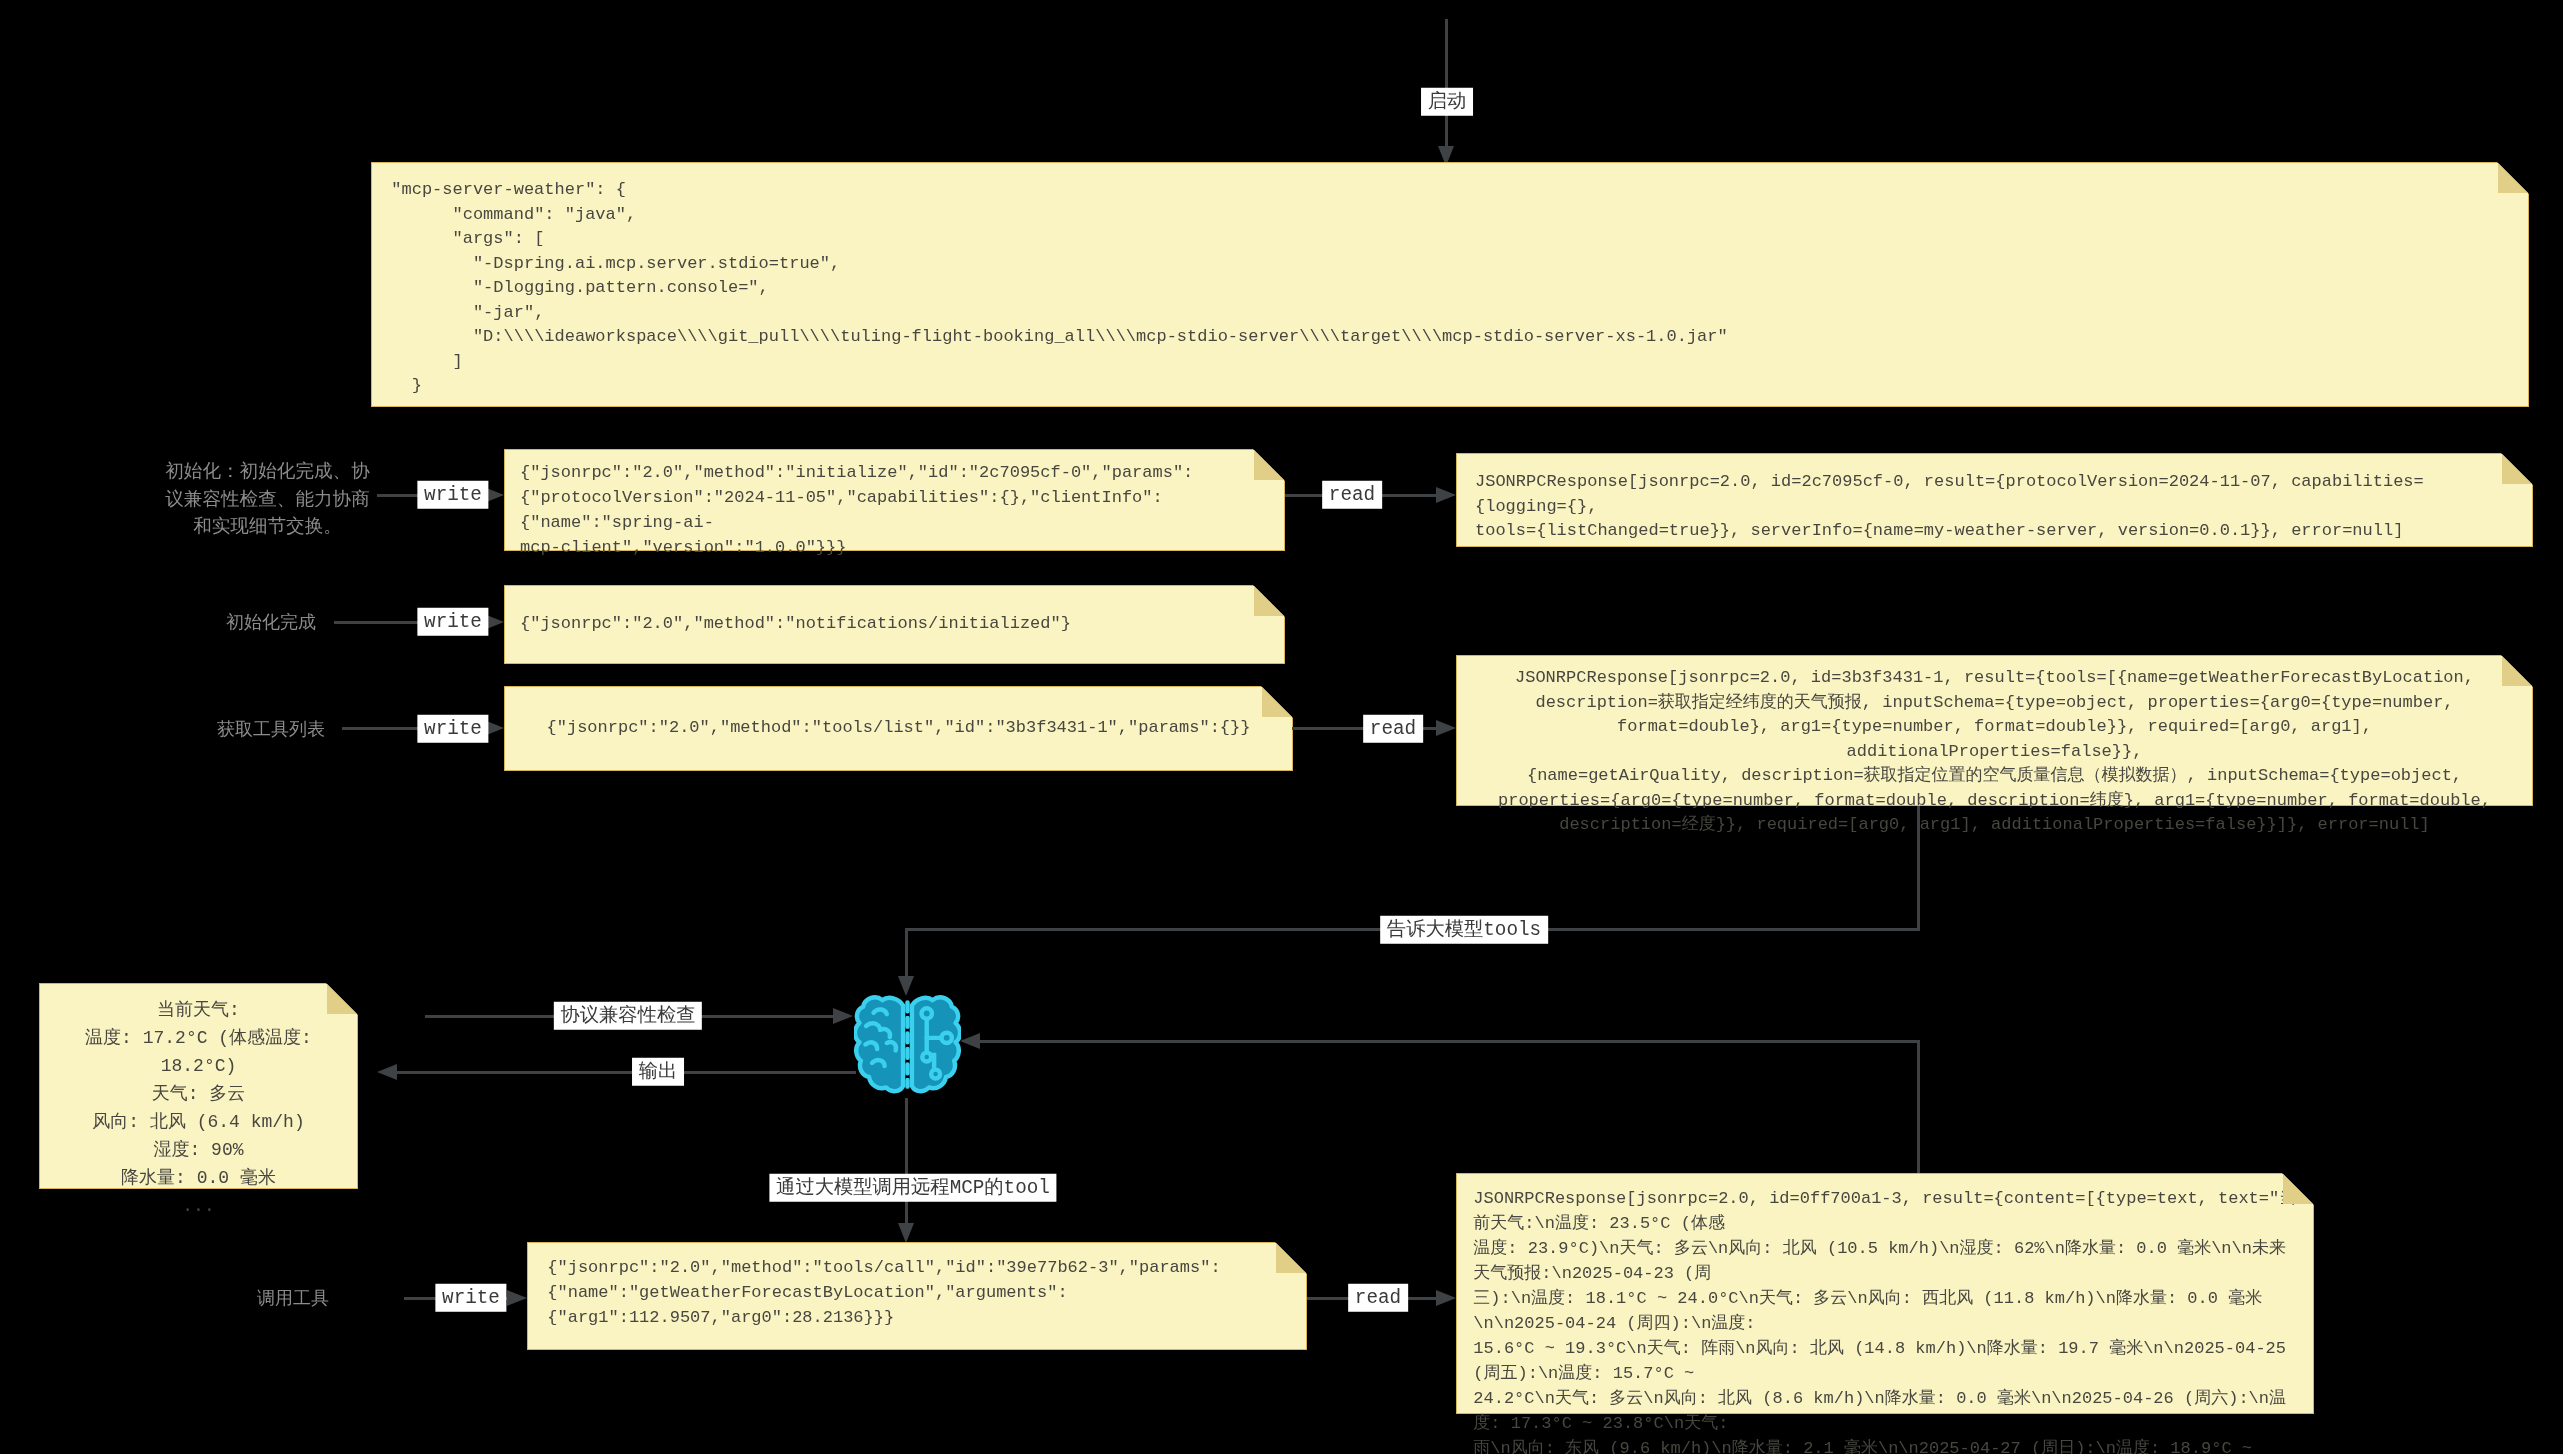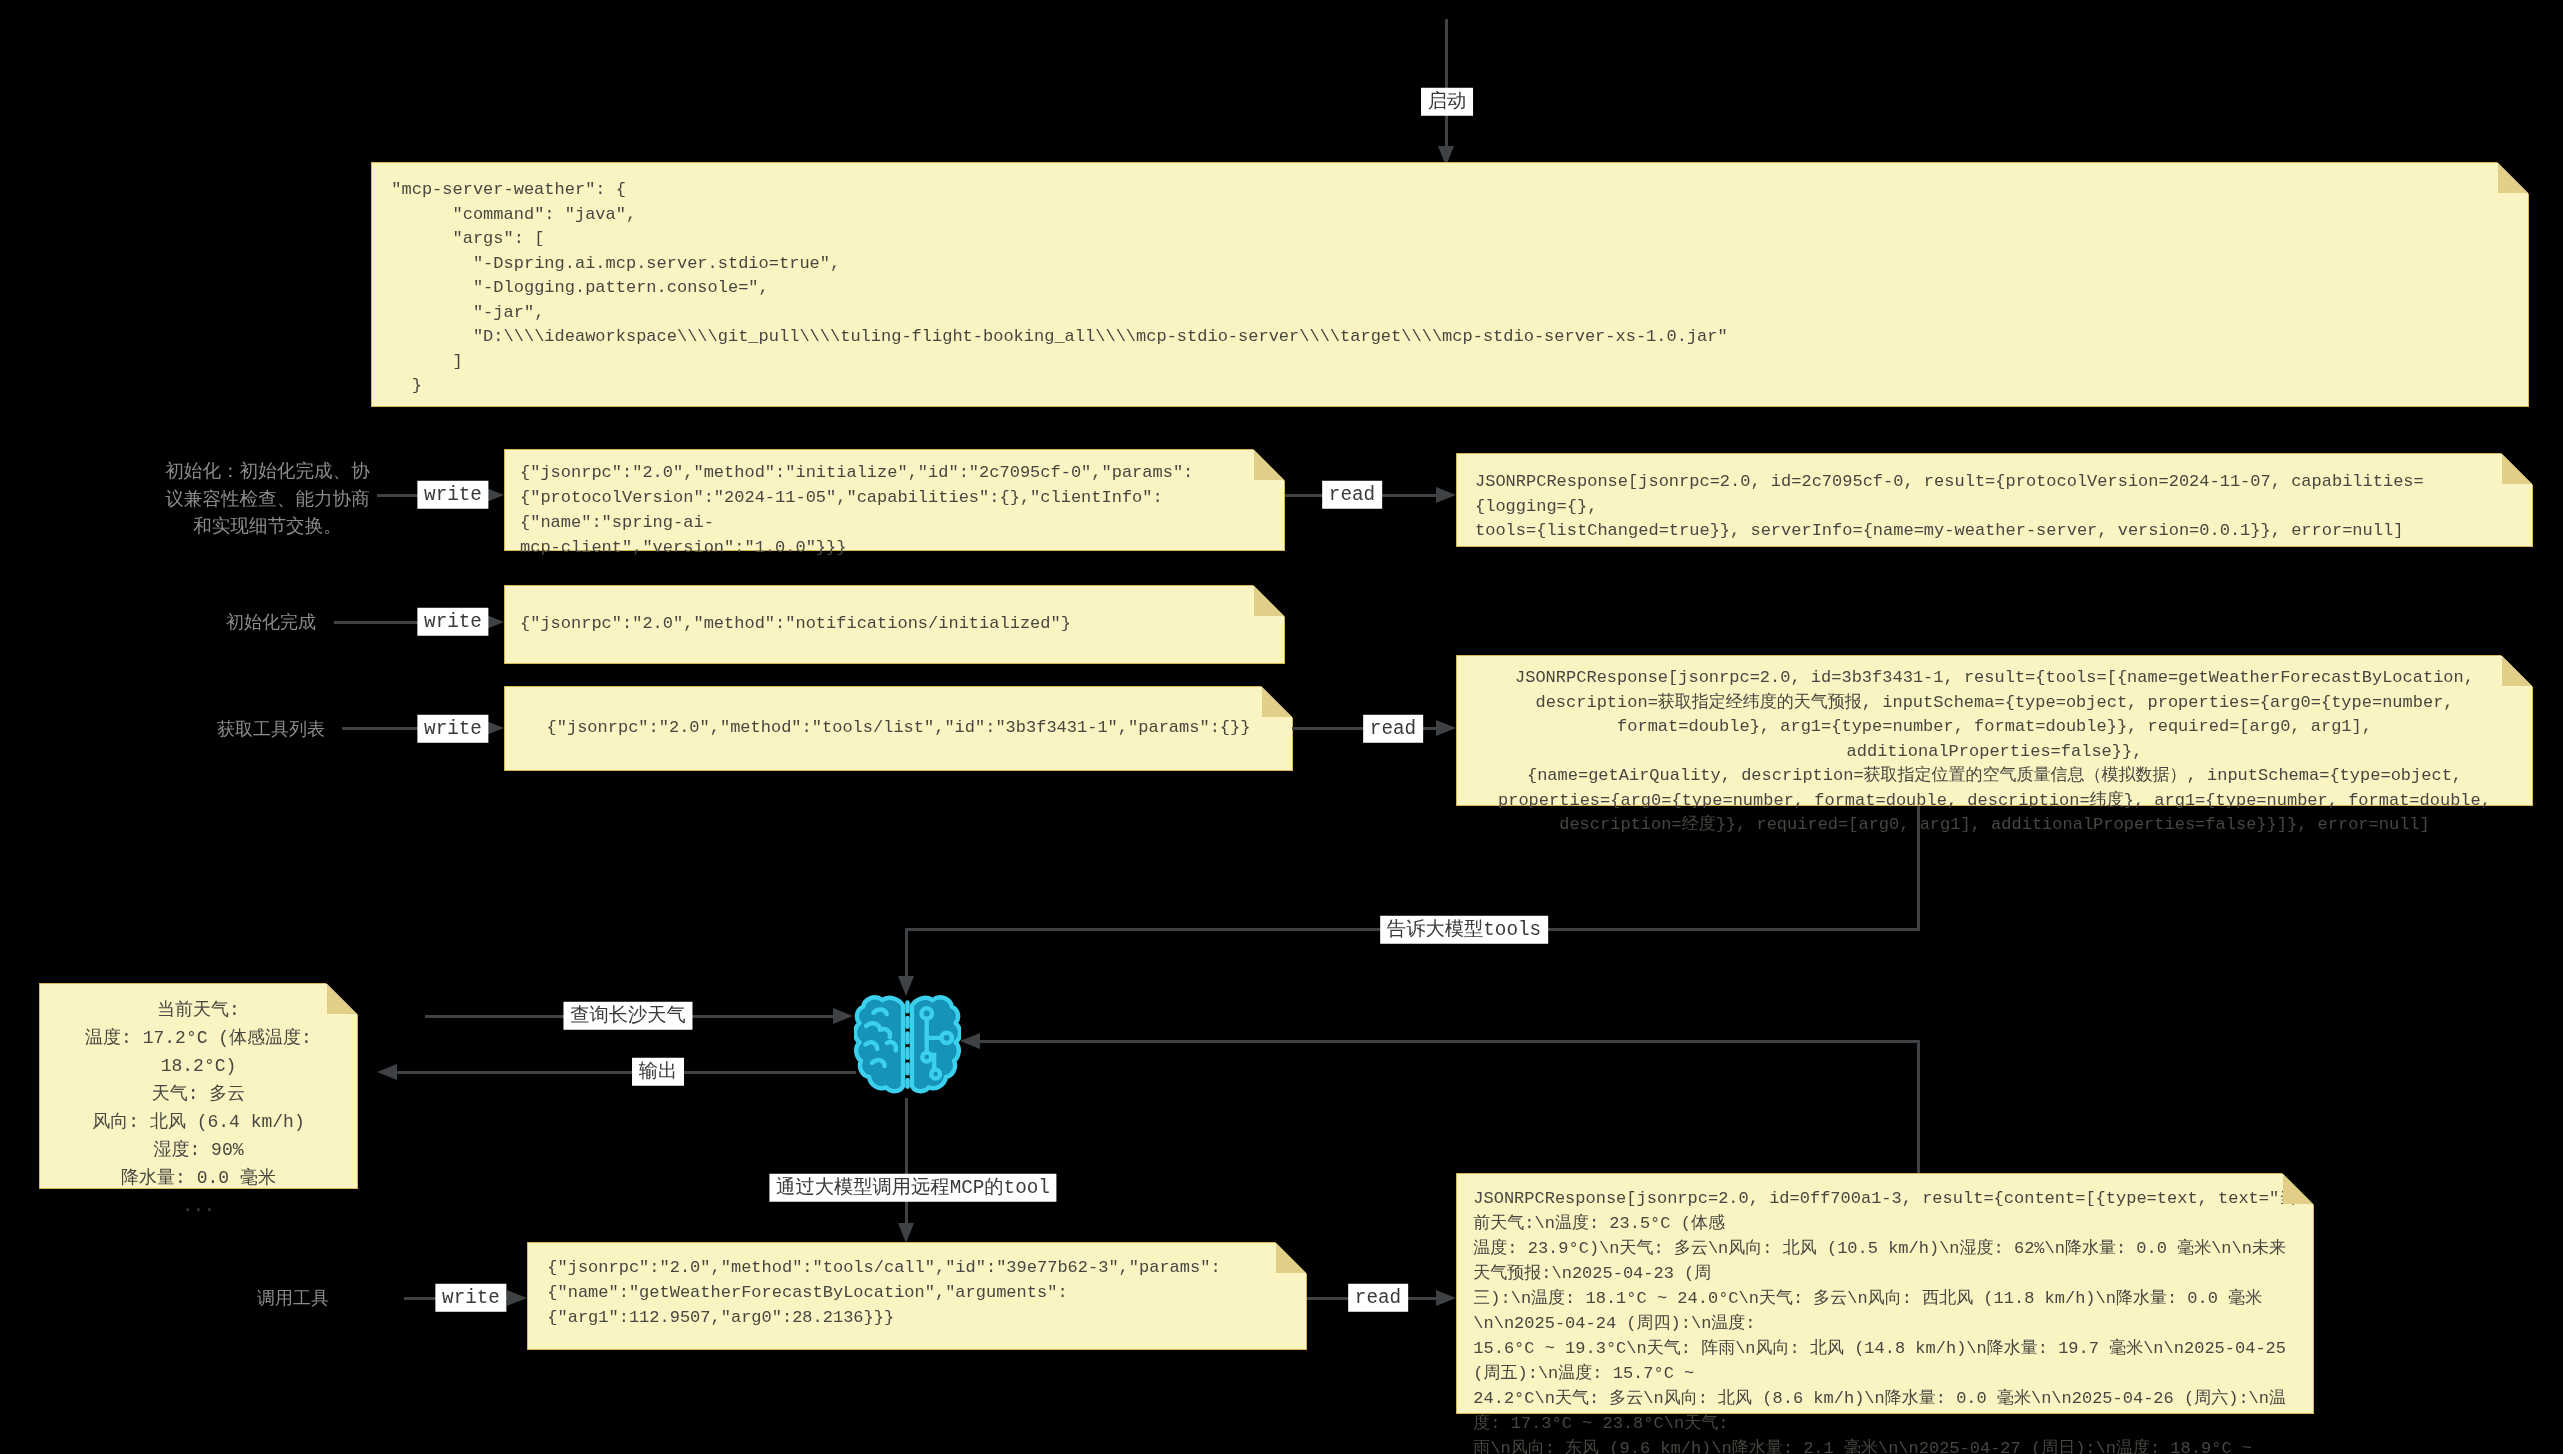--- a/index.html
+++ b/index.html
@@ -133,21 +133,21 @@
         <circle cx="125" cy="62" r="7"></circle>
         <circle cx="98" cy="88" r="6"></circle>
         <circle cx="110" cy="111" r="6"></circle>
       </g>
       <path d="M72 14 V128" stroke="#3bd0ee" stroke-width="6" stroke-dasharray="12 9" stroke-linecap="round" fill="none"></path>
     </svg>
   </div>
 
   <div class="ln" style="left:425px;top:1015px;width:408px;height:3px;"></div>
   <div class="ar ar-r" style="left:833px;top:1008px;"></div>
-  <div class="tag" style="left:628px;top:1016px;">查询长沙天气</div>
+  <div class="tag" style="left:628px;top:1016px;">协议兼容性检查</div>
 
   <div class="ln" style="left:397px;top:1071px;width:459px;height:3px;"></div>
   <div class="ar ar-l" style="left:377px;top:1064px;"></div>
   <div class="tag" style="left:658px;top:1072px;">输出</div>
 
   <div class="note" style="left:39px;top:983px;width:319px;height:206px;">
     <div class="fold-cut"></div>
     <div class="fold-flap"></div>
     <div class="note-text" style="text-align:center;padding:12px 7.4px;font-size:18px;line-height:28px;">当前天气:
 温度: 17.2°C (体感温度: 18.2°C)

